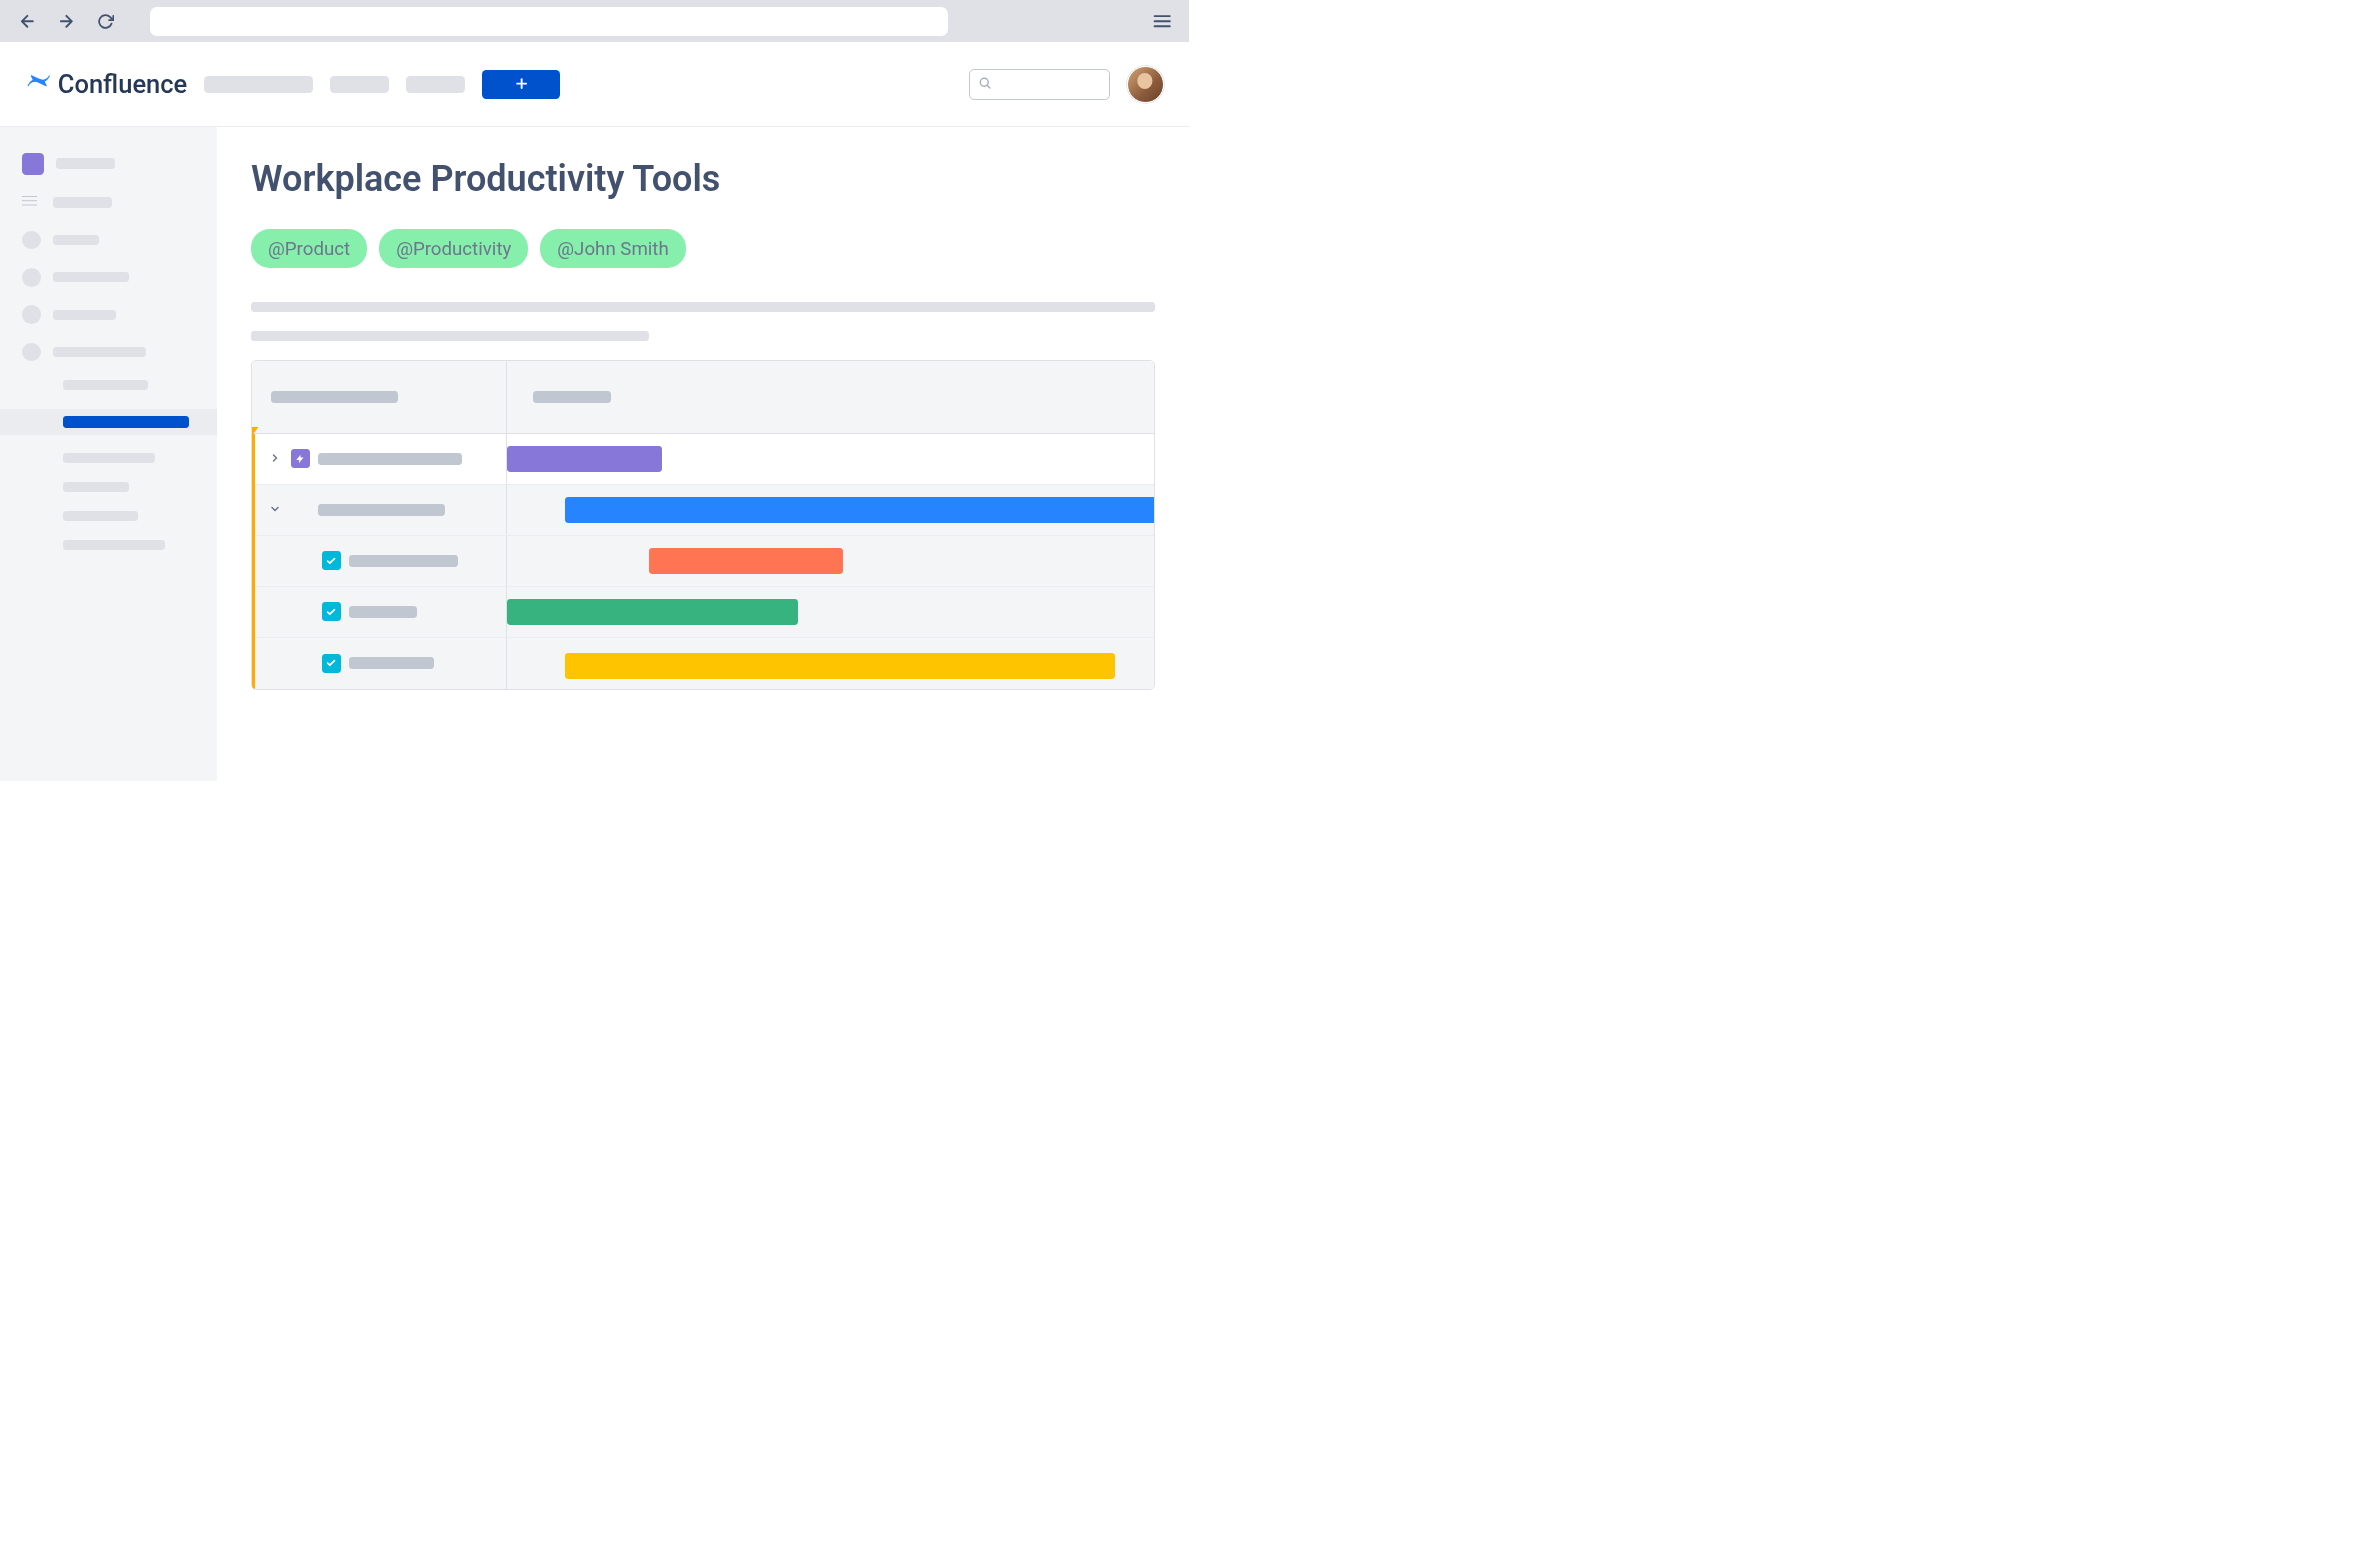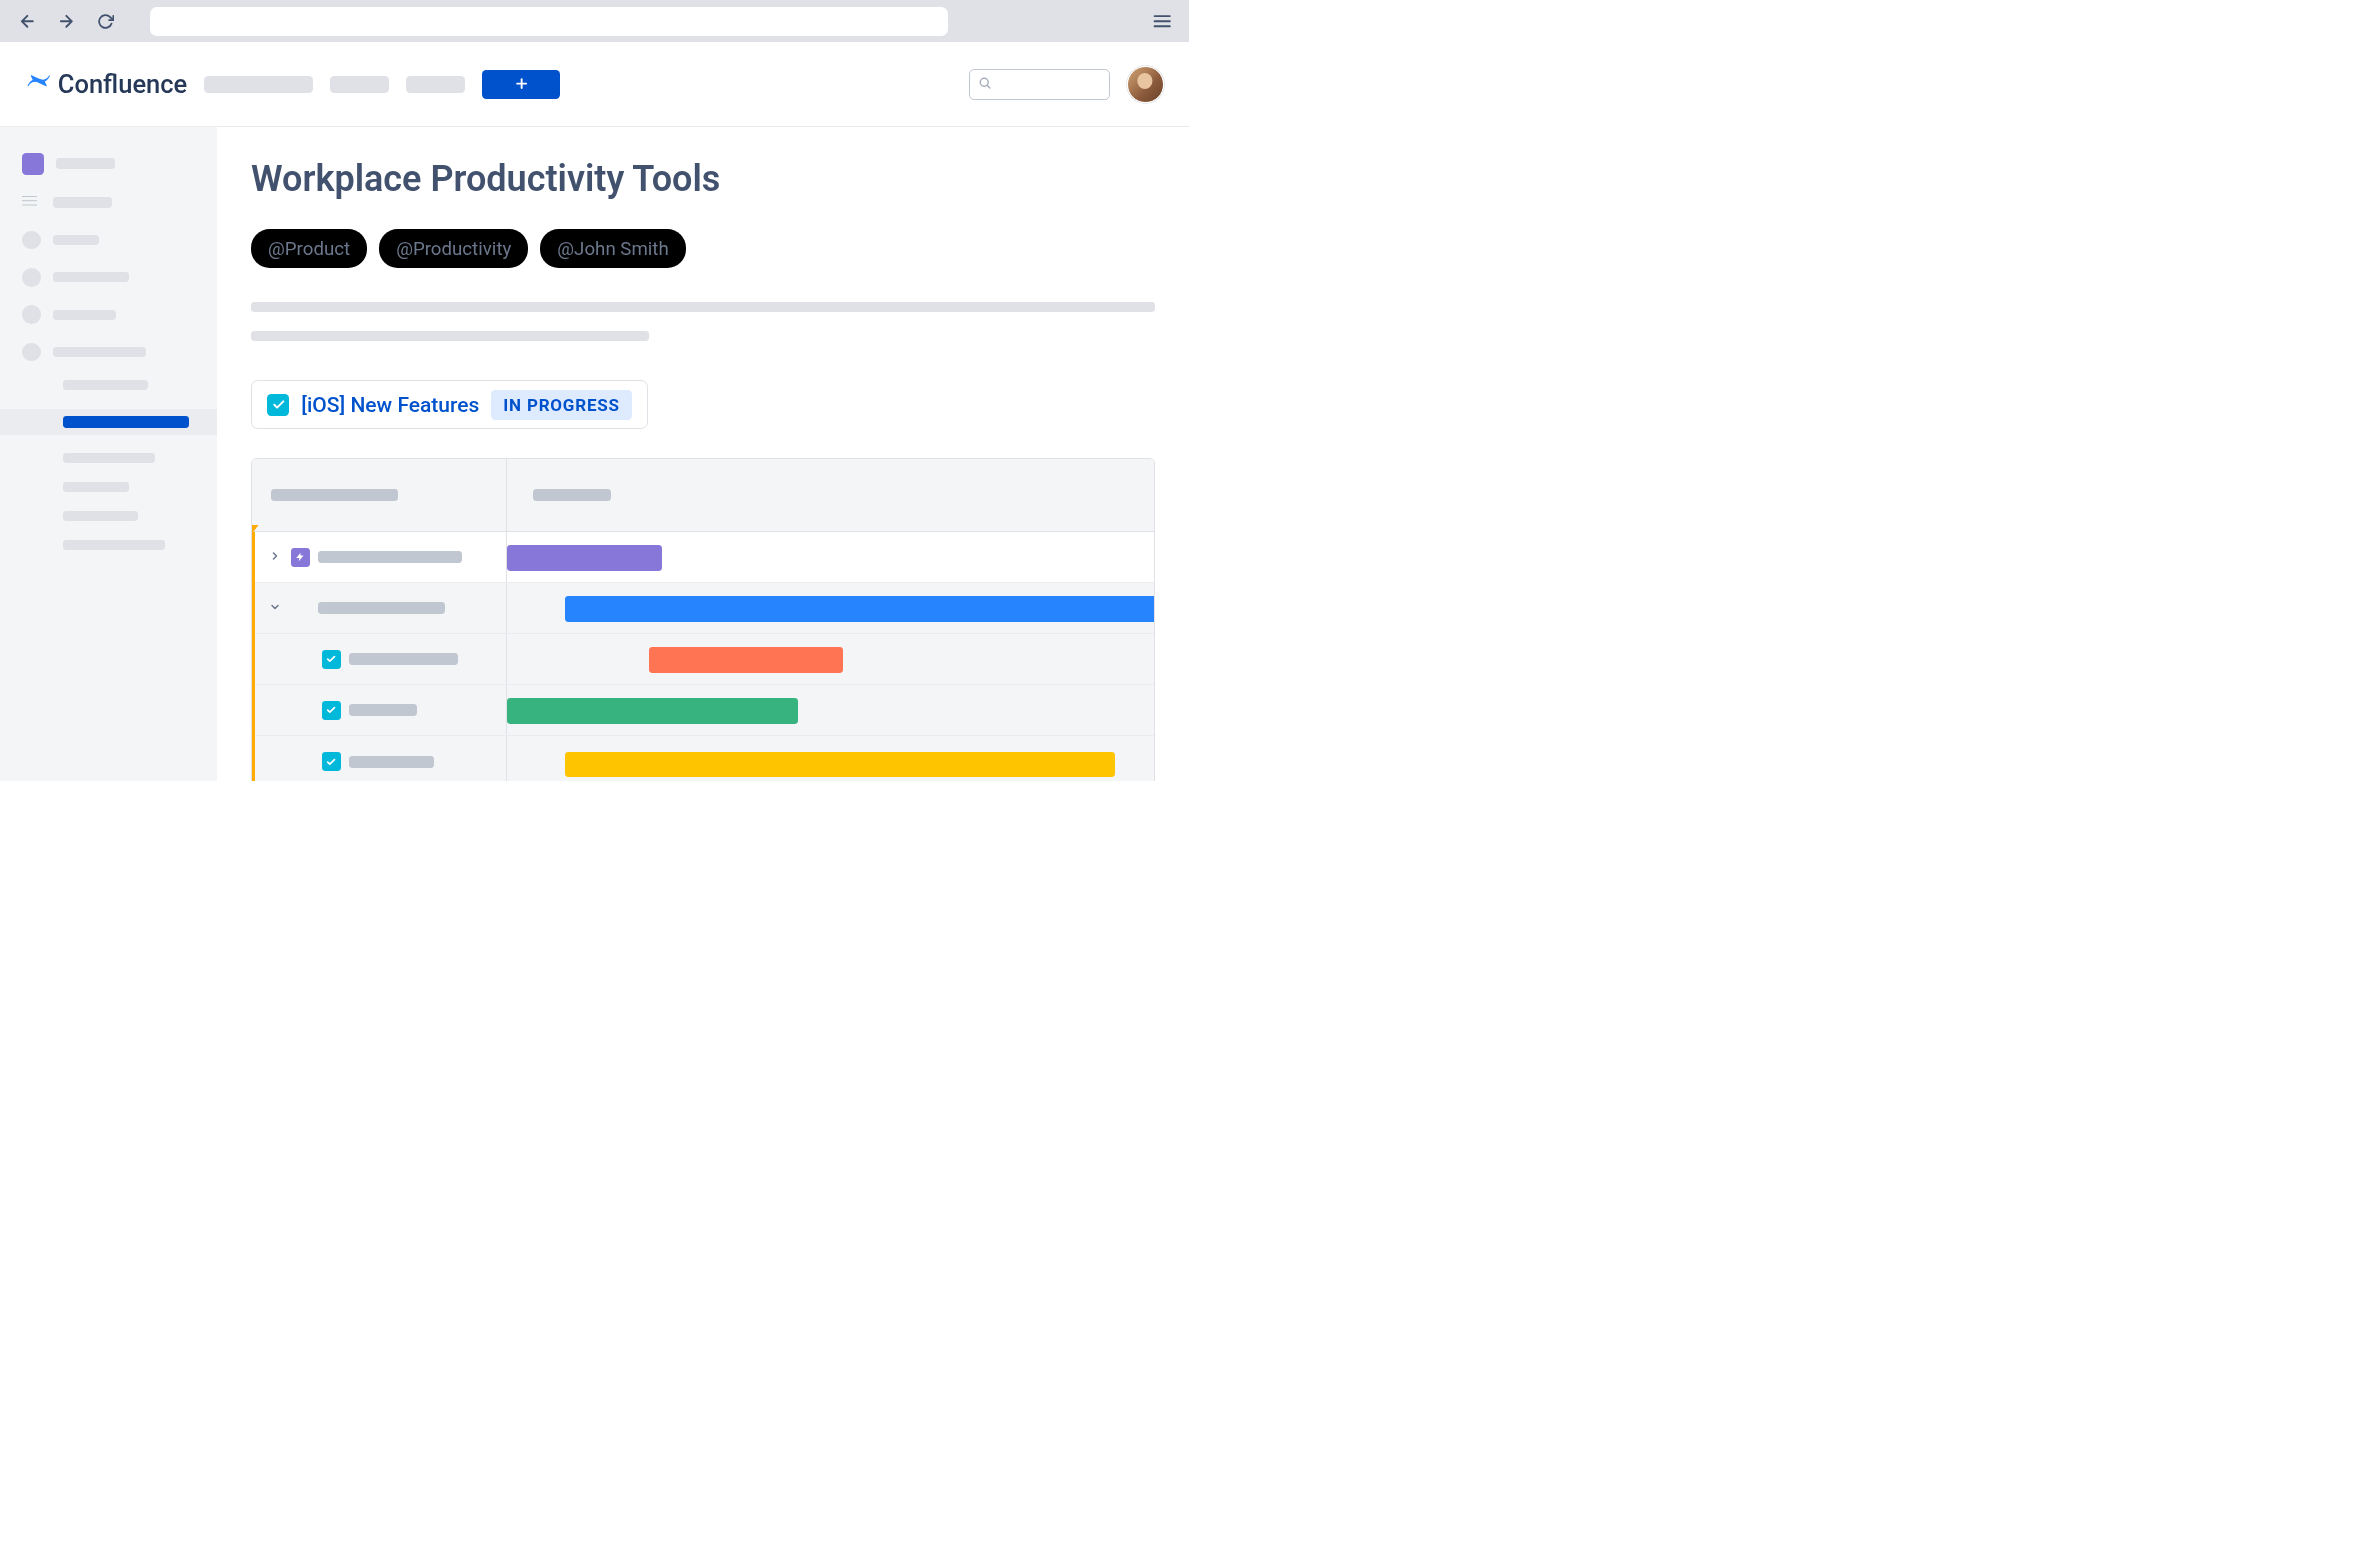--- a/index.html
+++ b/index.html
@@ -124,21 +124,21 @@
     overflow:hidden;
   }
   .page-title {
     font-size: 36px;
     font-weight: 600;
     color: #42526e;
     margin-bottom: 29px;
   }
   .chips { display:flex; gap:12px; margin-bottom:34px; }
   .chip {
-    background:#000000;
+    background:#86efac;
     color:#6b778c;
     font-size:18.7px;
     padding: 8.5px 17px;
     border-radius: 18.7px;
   }
   .para-line { height:10.2px; background:#dfe1e6; border-radius:3.4px; margin-bottom:18.7px; }
   .issue-card {
     display:inline-flex; align-items:center; gap:12px;
     border:1.3px solid #dfe1e6;
     border-radius:6.8px;
@@ -346,29 +346,20 @@
 
     <div class="chips">
       <div class="chip">@Product</div>
       <div class="chip">@Productivity</div>
       <div class="chip">@John Smith</div>
     </div>
 
     <div class="para-line" style="width:100%"></div>
     <div class="para-line" style="width:44%"></div>
 
-    <div class="issue-card">
-      <div class="check-icon">
-        <svg width="13.6" height="13.6" viewBox="0 0 24 24" fill="none" stroke="currentColor" stroke-width="3.5" stroke-linecap="round" stroke-linejoin="round">
-            <polyline points="20 6 9 17 4 12"></polyline>
-          </svg>
-      </div>
-      <span class="issue-title">[iOS] New Features</span>
-      <span class="status-badge">IN PROGRESS</span>
-    </div>
 
     
     <div class="gantt">
       <div class="today-marker" style="left:calc(255px + 22% * (100% - 255px) / 100)"></div>
       <div class="today-line" style="left:calc(255px + 22% * (100% - 255px) / 100)"></div>
 
       <div class="gantt-header">
         <div class="gantt-left">
           <div class="gh-line" style="width:127px"></div>
         </div>

